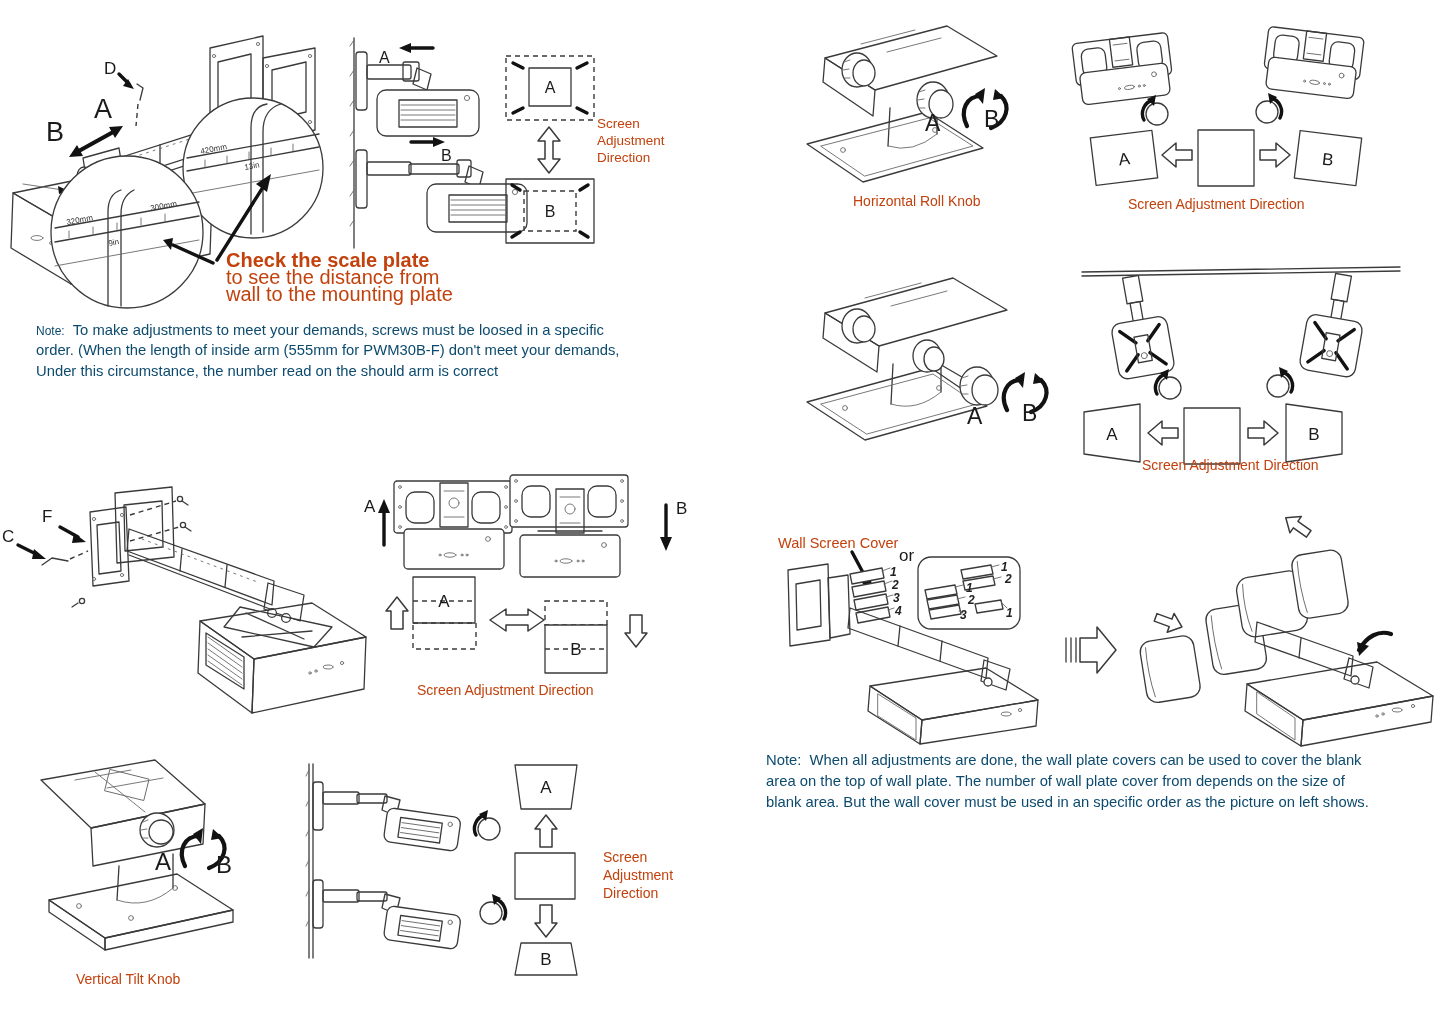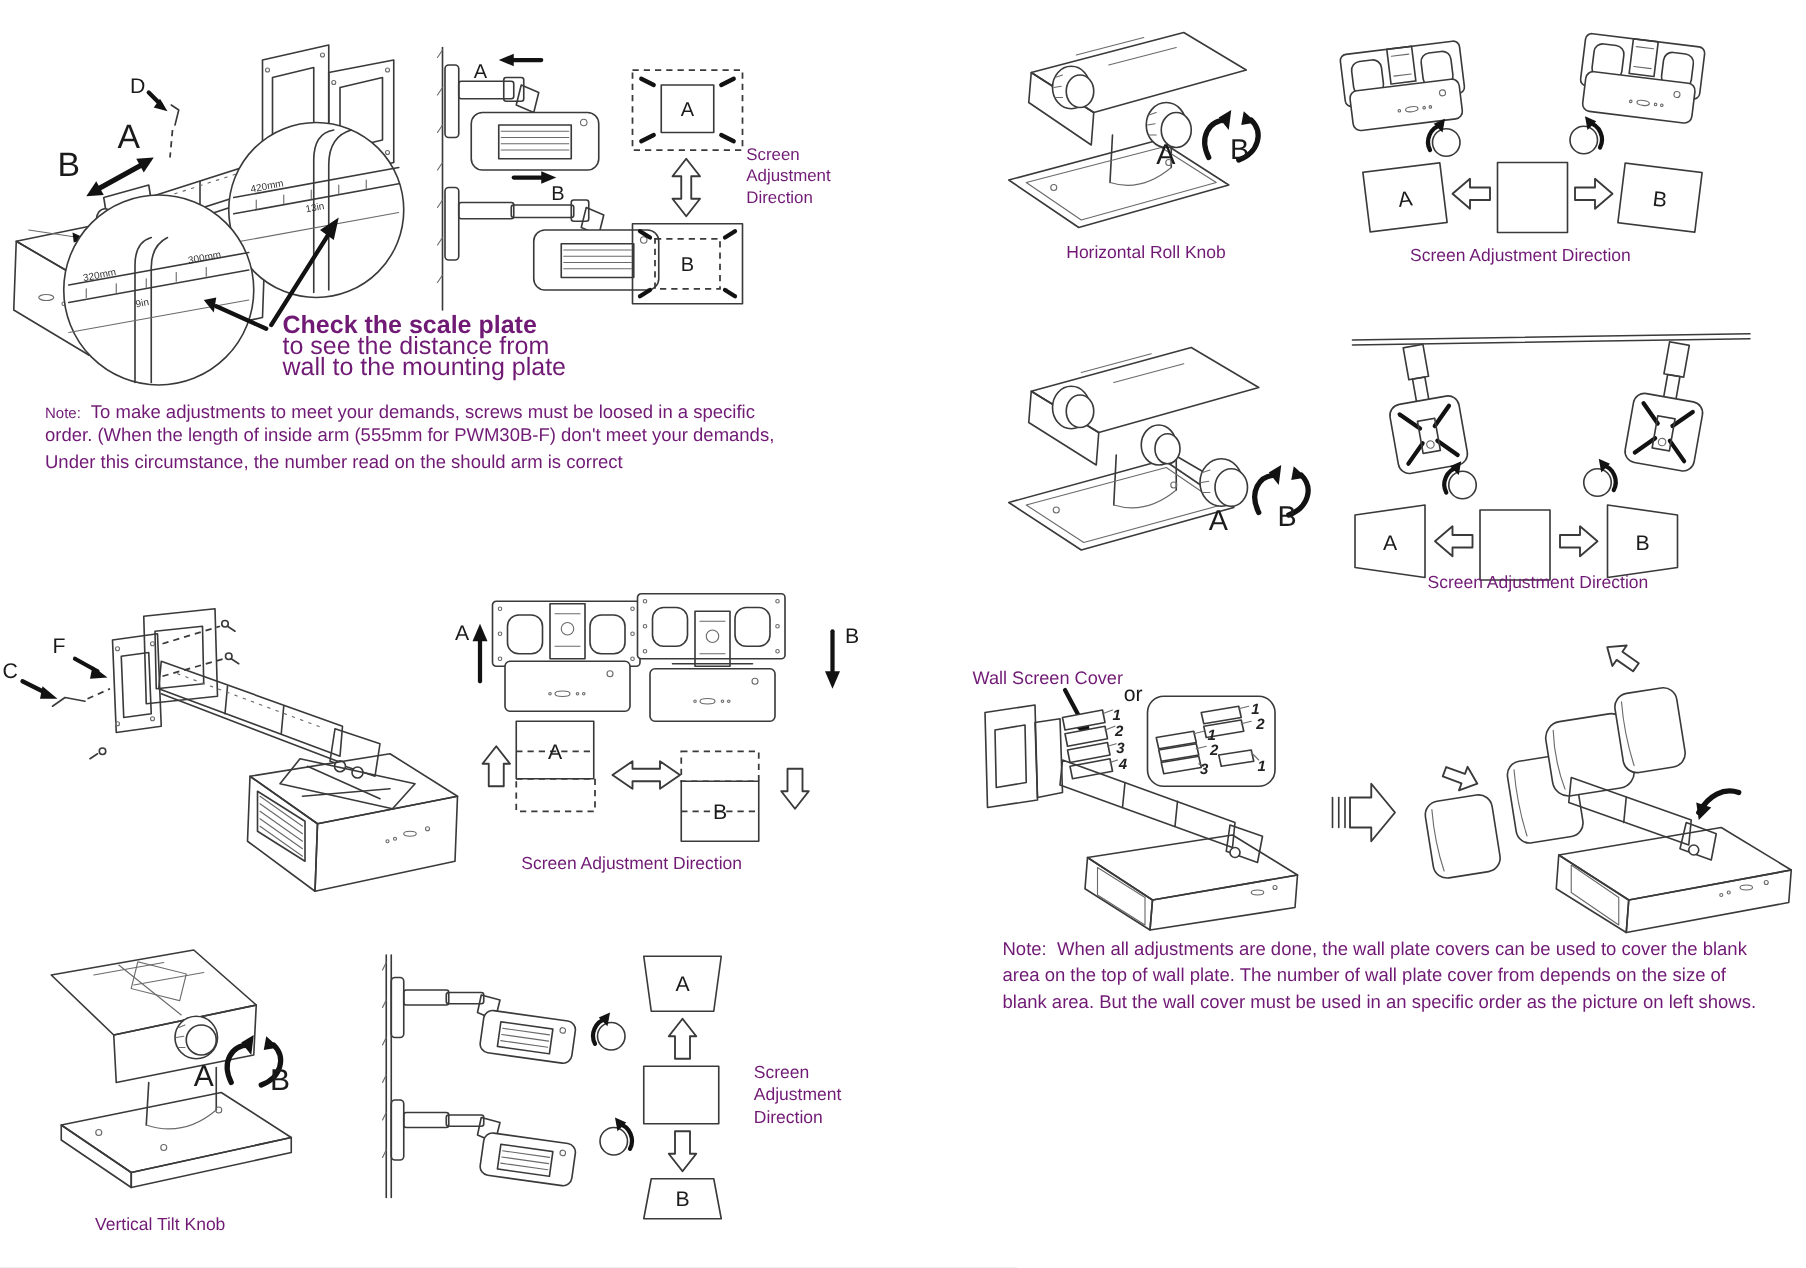--- a/index.html
+++ b/index.html
@@ -1,21 +1,21 @@
 <!DOCTYPE html>
 <html><head>
 <meta charset="utf-8">
 <style>
   html,body{margin:0;padding:0;background:#e8e8e8;}
   .page{position:relative;width:1445px;height:1014px;background:#ffffff;overflow:hidden;
         font-family:"Liberation Sans", sans-serif;color:#1c1c1c;}
   .abs{position:absolute;}
   .lbl{position:absolute;font-family:"Liberation Sans",sans-serif;color:#1b1b1b;line-height:1;}
-  .cap{position:absolute;font-size:13.5px;color:#701a75;line-height:17px;}
-  .note{position:absolute;font-size:14.8px;color:#701a75;}
+  .cap{position:absolute;font-size:13.5px;color:#c2410c;line-height:17px;}
+  .note{position:absolute;font-size:14.8px;color:#0c4a6e;}
   .note .nlines div{line-height:18.6px;}
   .num{position:absolute;font-size:12px;font-style:italic;font-weight:bold;color:#222;line-height:1;}
   svg{position:absolute;overflow:visible;}
   .ln{fill:none;stroke:#3a3a3a;stroke-width:1.3;stroke-linejoin:round;stroke-linecap:round;}
   .lt{fill:none;stroke:#6a6a6a;stroke-width:0.9;stroke-linejoin:round;stroke-linecap:round;}
   .wh{fill:#ffffff;stroke:#3a3a3a;stroke-width:1.3;stroke-linejoin:round;}
   .dsh{fill:none;stroke:#3a3a3a;stroke-width:1.4;stroke-dasharray:5 4;}
   .thk{fill:none;stroke:#121212;stroke-width:3.4;stroke-linecap:round;}
   .thk2{fill:none;stroke:#121212;stroke-width:4.2;stroke-linecap:round;}
   .blk{fill:#121212;stroke:none;}
@@ -632,21 +632,21 @@
       <polygon class="ln" points="188,198 318,174 316,200 186,224"></polygon>
       <polygon class="lt" points="142,170 180,196 180,218 142,192"></polygon>
       <circle class="lt" cx="298" cy="184" r="1.6"></circle>
       <ellipse class="lt" cx="282" cy="188" rx="5" ry="2"></ellipse>
       <circle class="lt" cx="268" cy="192" r="1.2"></circle>
         <circle class="lt" cx="262" cy="194" r="1.2"></circle>
     </g>
   </svg>
 
   <div class="note" style="left:766px;top:750px;width:650px;">
-    <div style="line-height:21px;margin-left:36px;">
+    <div style="line-height:21px;">
       <div><span>Note:</span>&nbsp;
            <span>When all adjustments are done, the wall plate covers can be used to cover the blank</span></div>
       <div>area on the top of wall plate. The number of wall plate cover from depends on the size of</div>
       <div>blank area. But  the wall cover must be used in an specific order as the picture on left shows.</div>
     </div>
   </div>
 
   <svg class="abs" style="left:35px;top:758px" width="220" height="210" viewBox="0 0 220 210">
     <polygon class="ln" points="6,22 120,2 170,46 56,70"></polygon>
     <polygon class="ln" points="56,70 170,46 168,86 58,108"></polygon>

